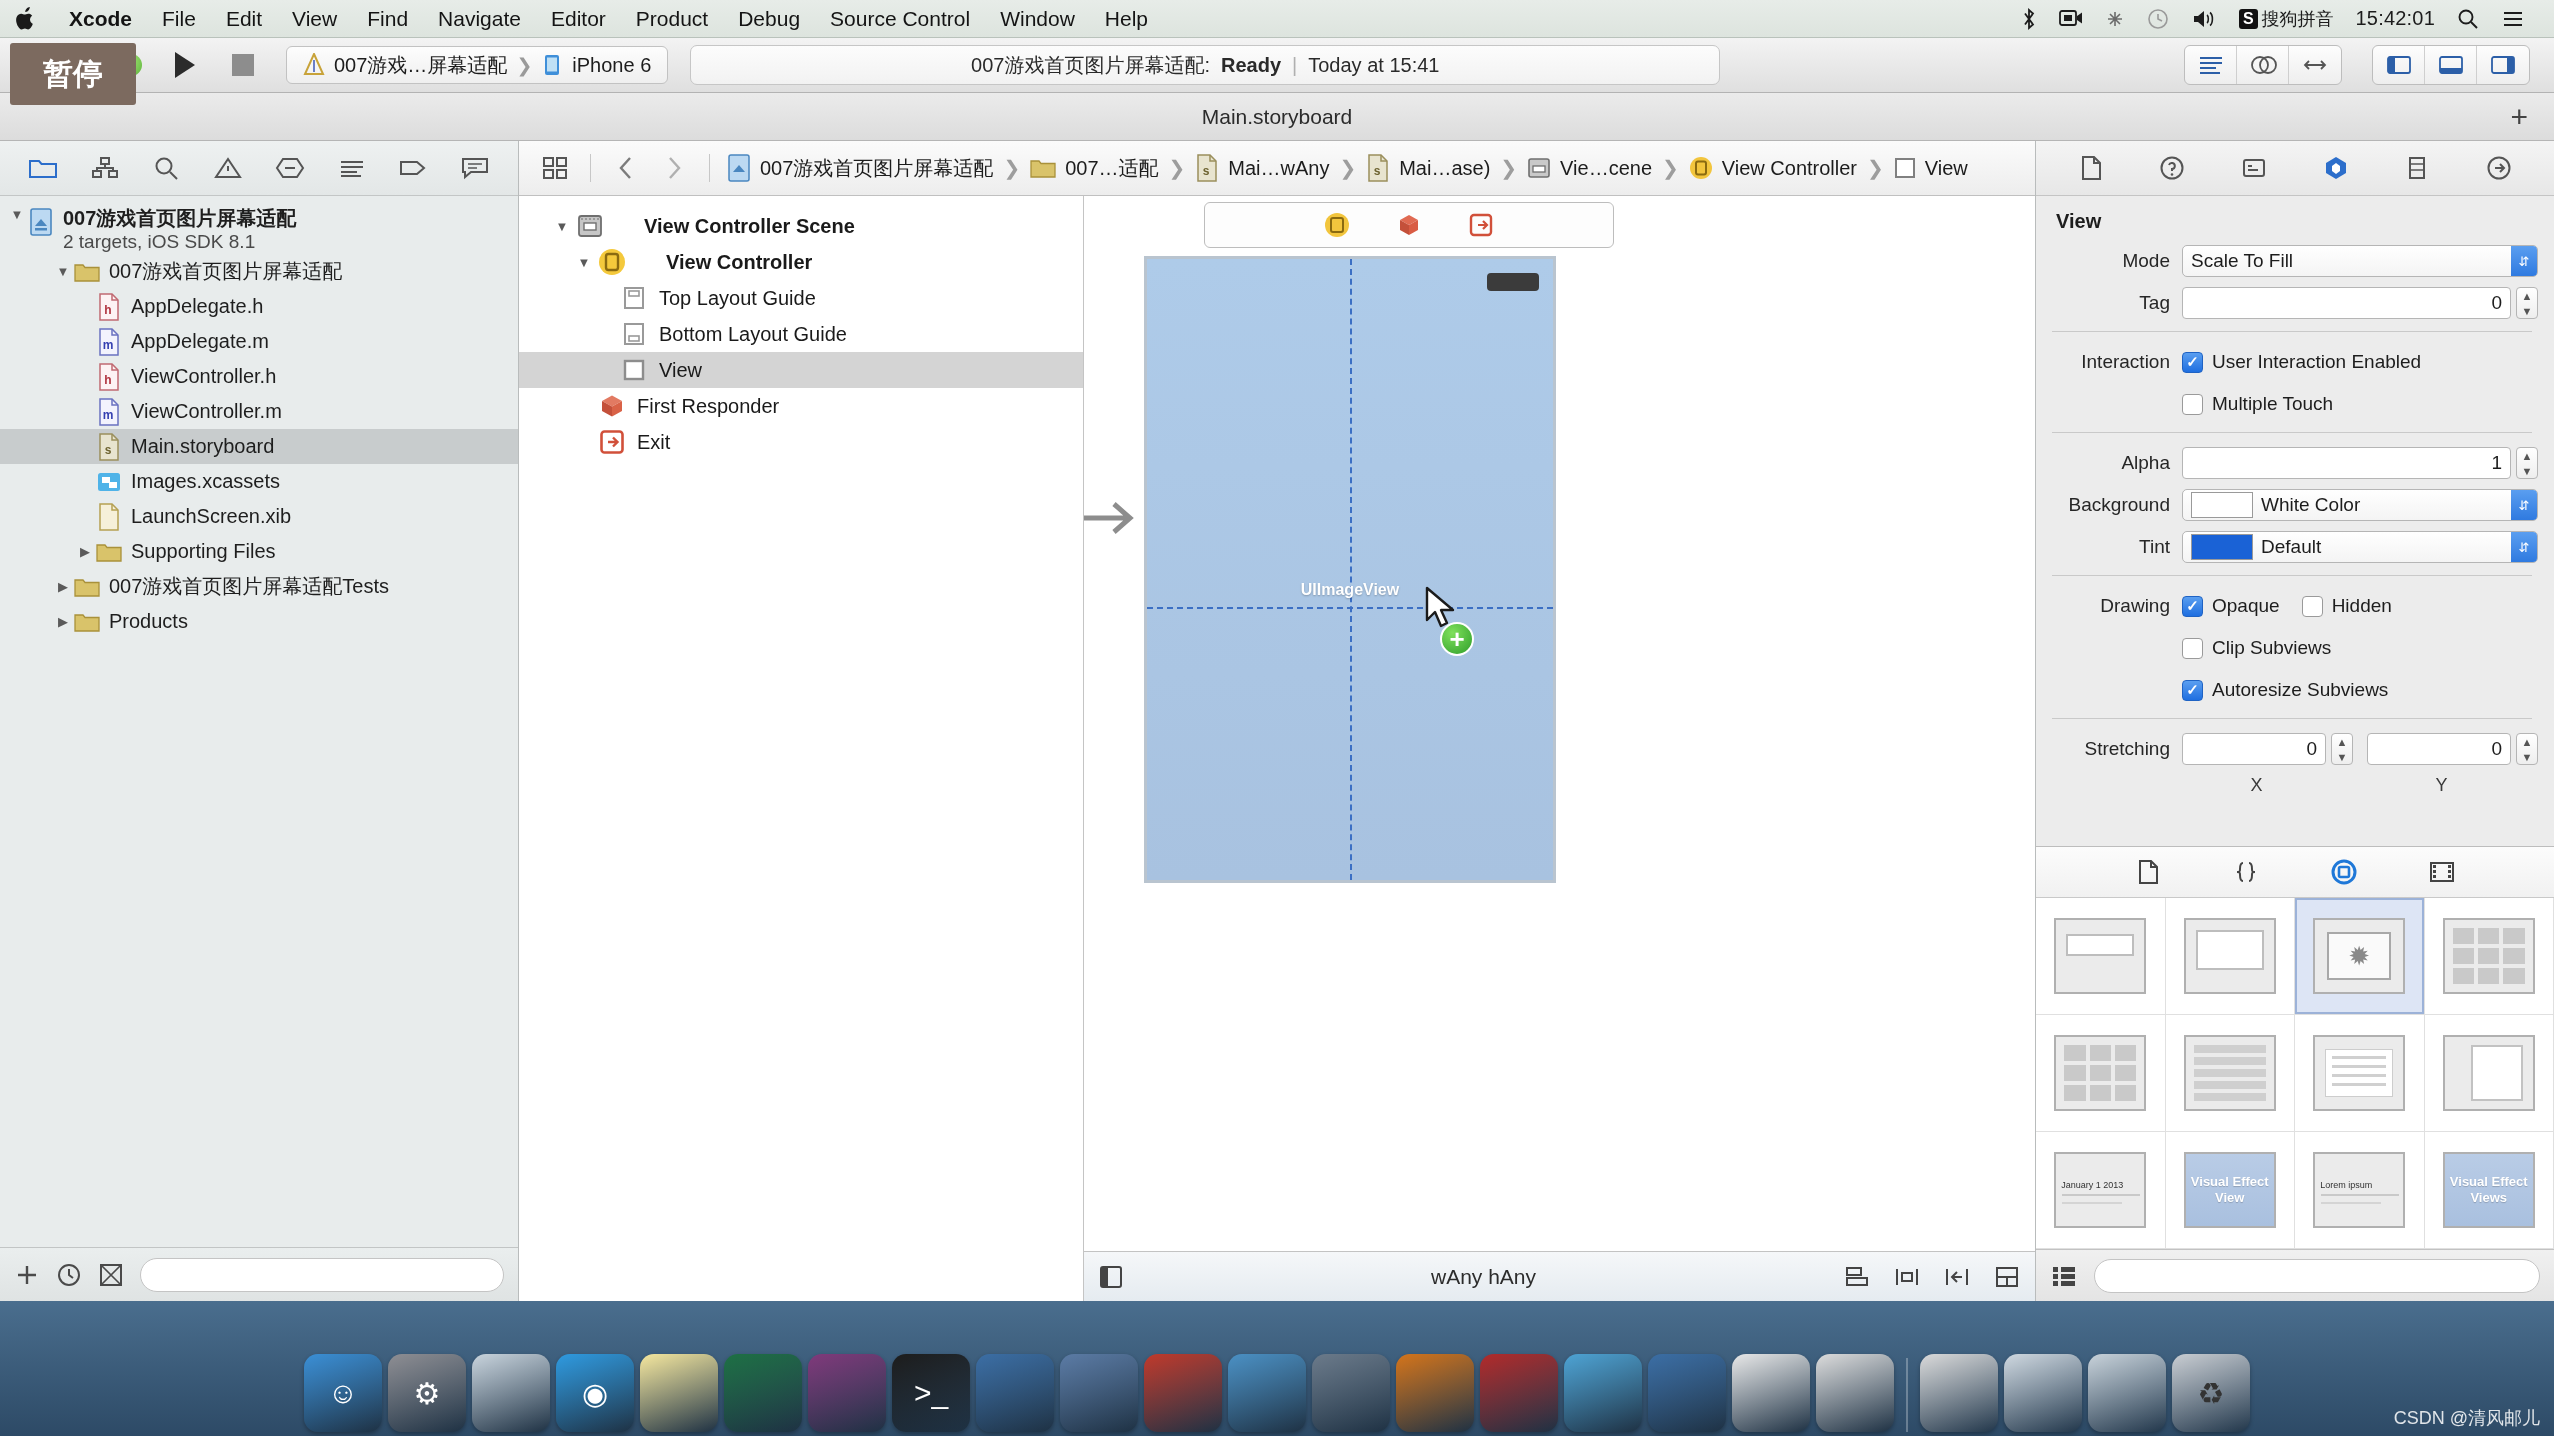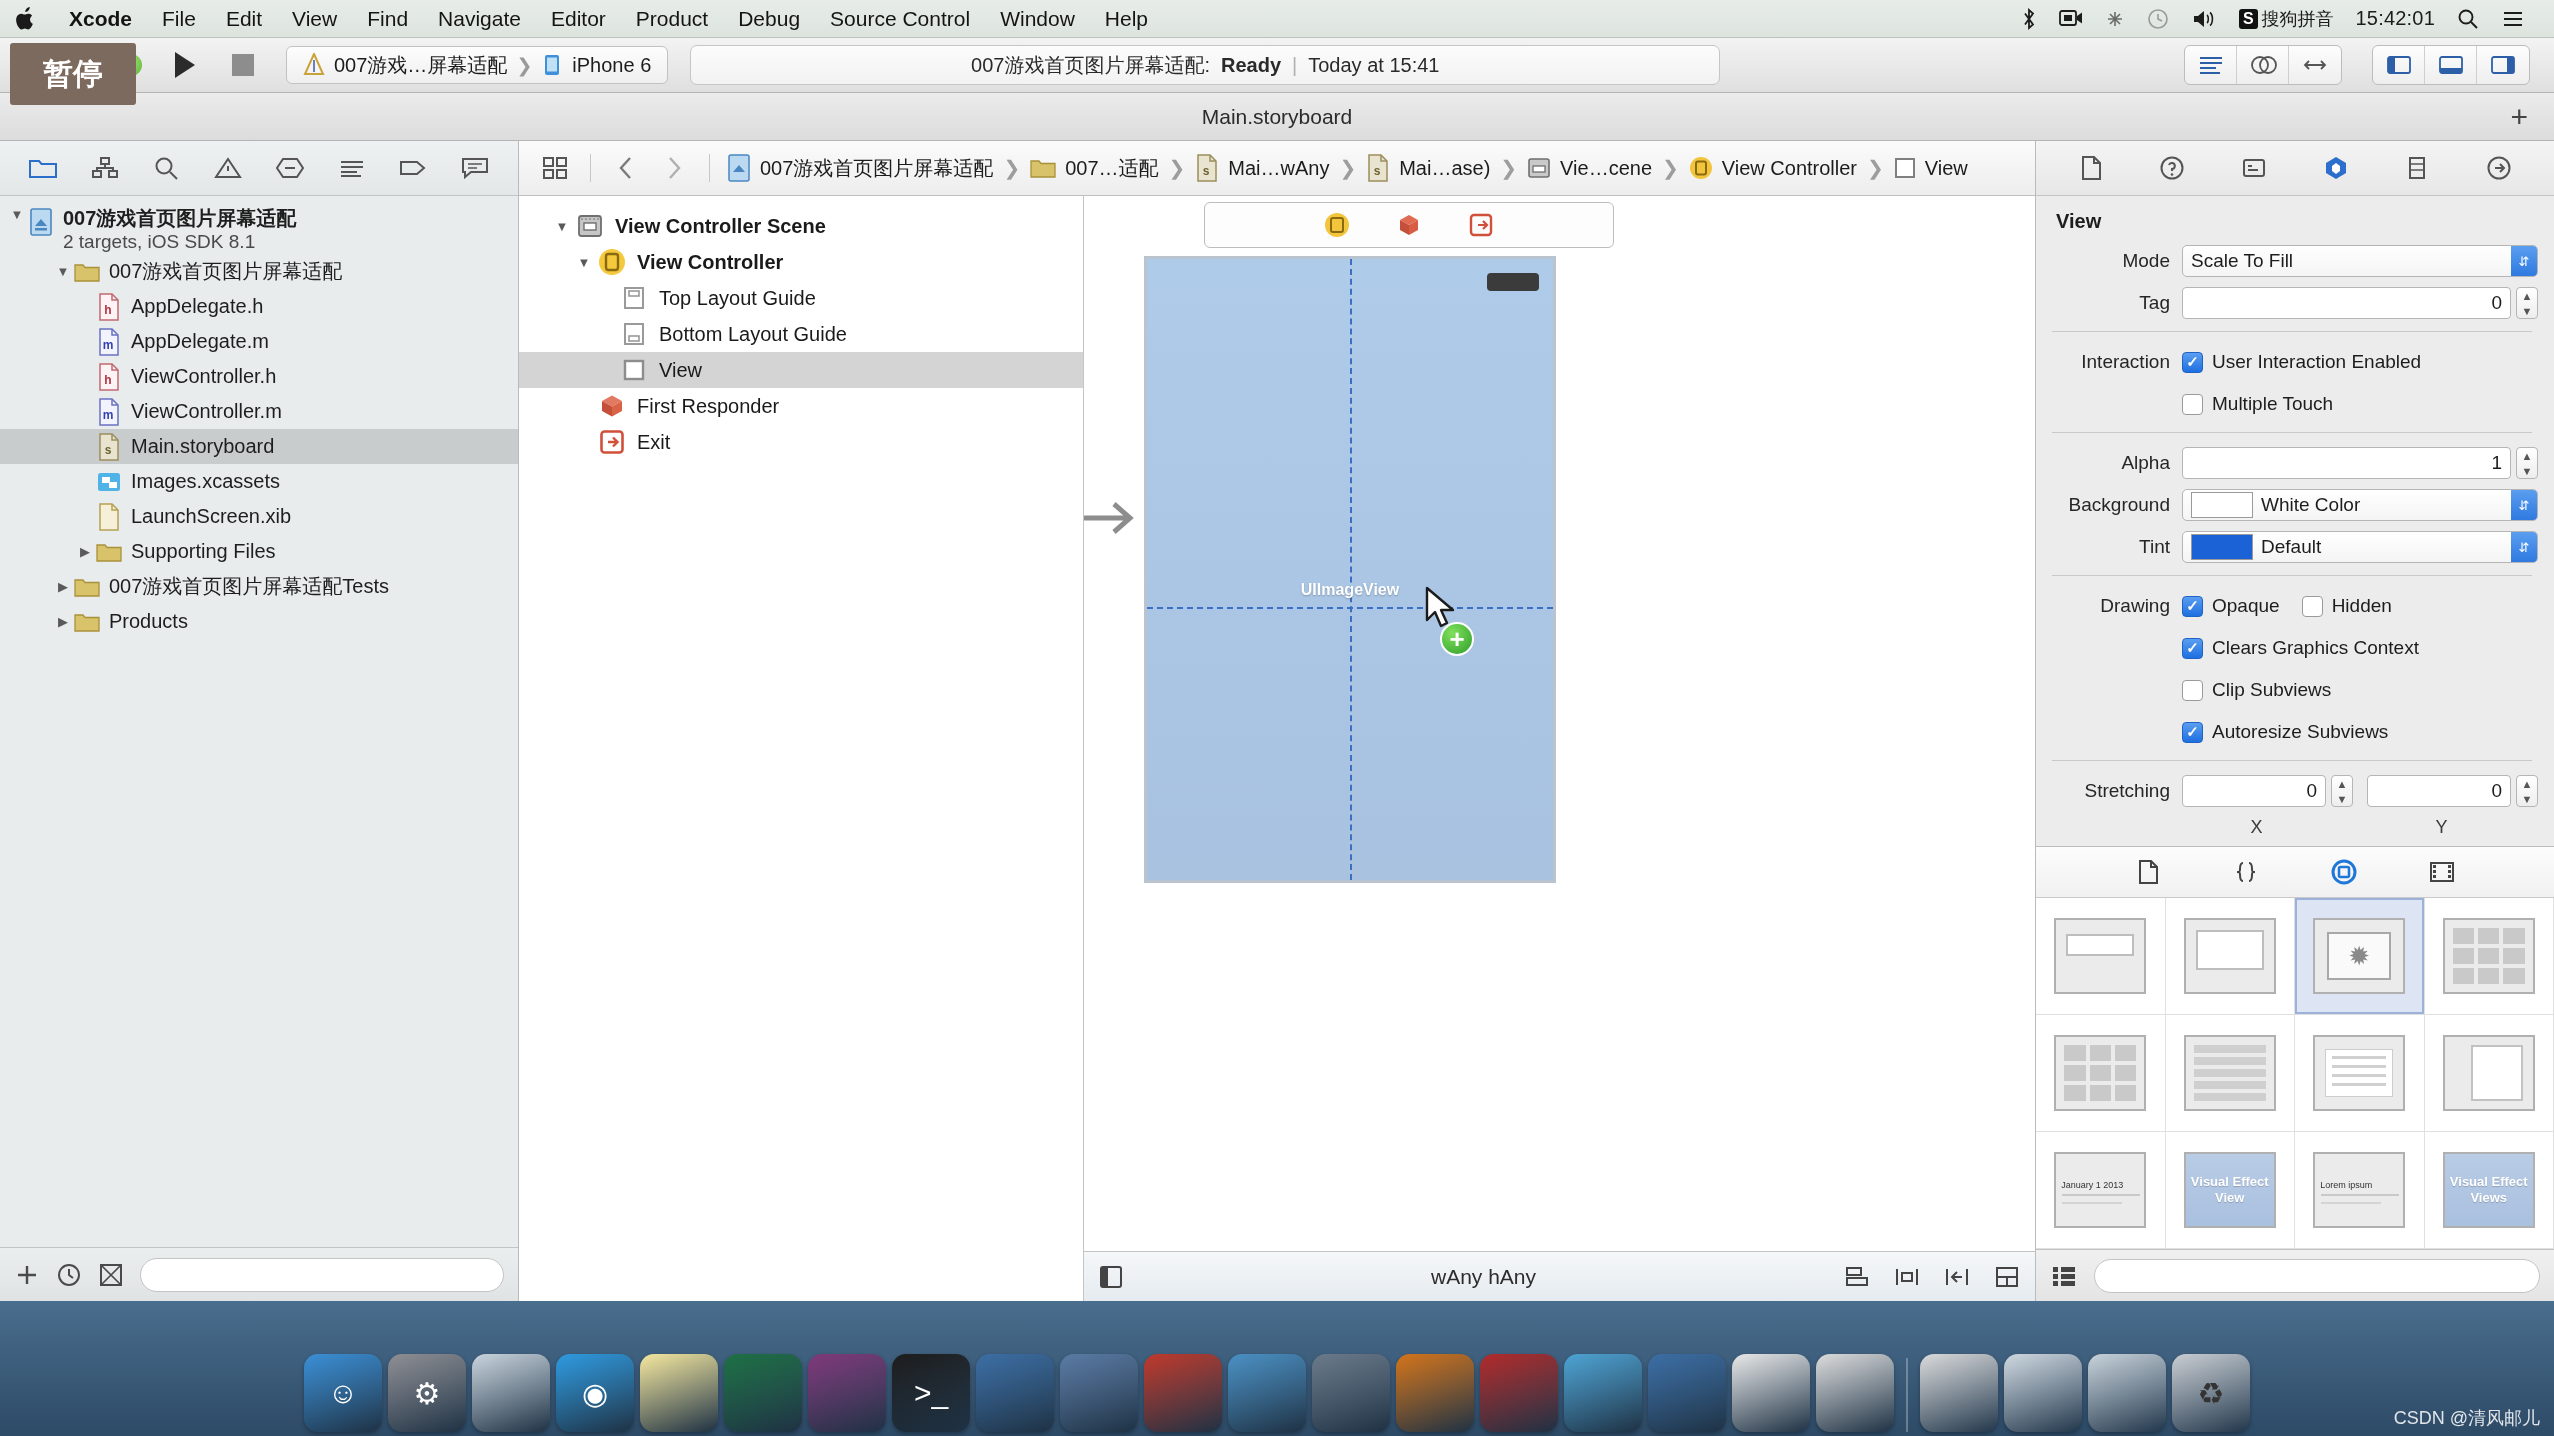--- a/index.html
+++ b/index.html
@@ -115,21 +115,21 @@
   .crumb-sep { color:#9d9d9d; font-size:20px; padding:0 6px;}
   #editor-body { flex:1; display:flex; min-height:0;}
   #outline {
     width:565px; background:#fff; border-right:1px solid #c4c4c4; padding-top:12px;
     font-size:20px; color:#1a1a1a; overflow:hidden;
   }
   .orow { display:flex; align-items:center; height:36px; white-space:nowrap;}
   .orow.sel { background:#d4d4d4;}
   .orow .disc { flex:0 0 26px;}
   .orow .oicon { width:30px;height:30px; margin-right:10px; flex:0 0 30px; display:flex;align-items:center;justify-content:center;}
-  .orow .olabel.bold { font-weight:bold;}
+  .orow .olabel.bold { font-weight:bold;margin-left:29px;}
 
   
   #canvas { flex:1; position:relative; background:#fff; overflow:hidden;}
   #canvas-scroll { position:absolute; inset:0; background:#ffffff;}
   #device {
     position:absolute; left:60px; top:6px; width:410px; height:640px;
   }
   #scene-bar {
     position:absolute; left:60px; top:0px; width:410px; height:46px;
     background:#fdfdfd; border:1px solid #bdbdbd; border-radius:6px;
@@ -989,27 +989,20 @@
 
       <div class="hr"></div>
 
       <div class="frow">
         <div class="flabel">Drawing</div>
         <div class="ctl">
           <span class="cbx on"></span>
           <span class="cbxlabel">Opaque</span>
           <span class="cbx"></span>
           <span class="cbxlabel">Hidden</span>
-        </div>
-      </div>
-      <div class="frow">
-        <div class="flabel"></div>
-        <div class="ctl">
-          <span class="cbx on"></span>
-          <span class="cbxlabel">Clears Graphics Context</span>
         </div>
       </div>
       <div class="frow">
         <div class="flabel"></div>
         <div class="ctl">
           <span class="cbx"></span>
           <span class="cbxlabel">Clip Subviews</span>
         </div>
       </div>
       <div class="frow">

